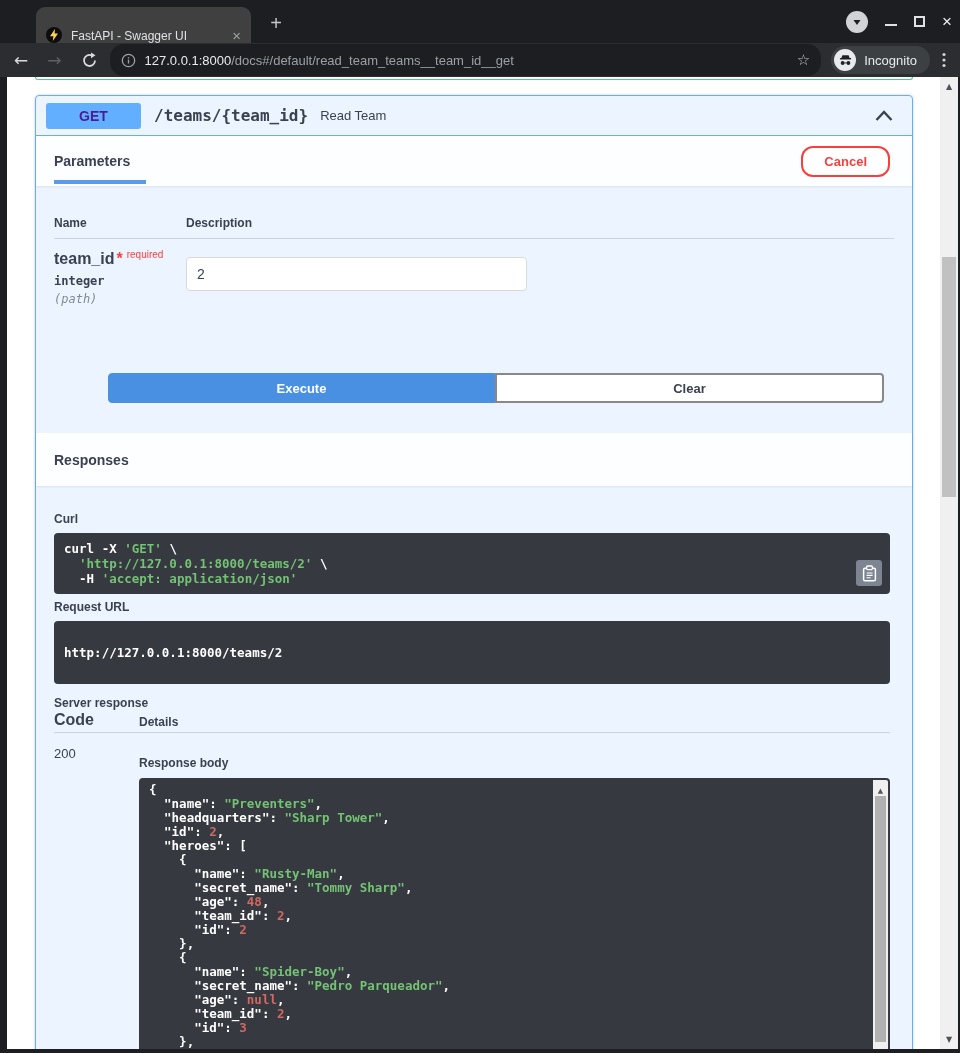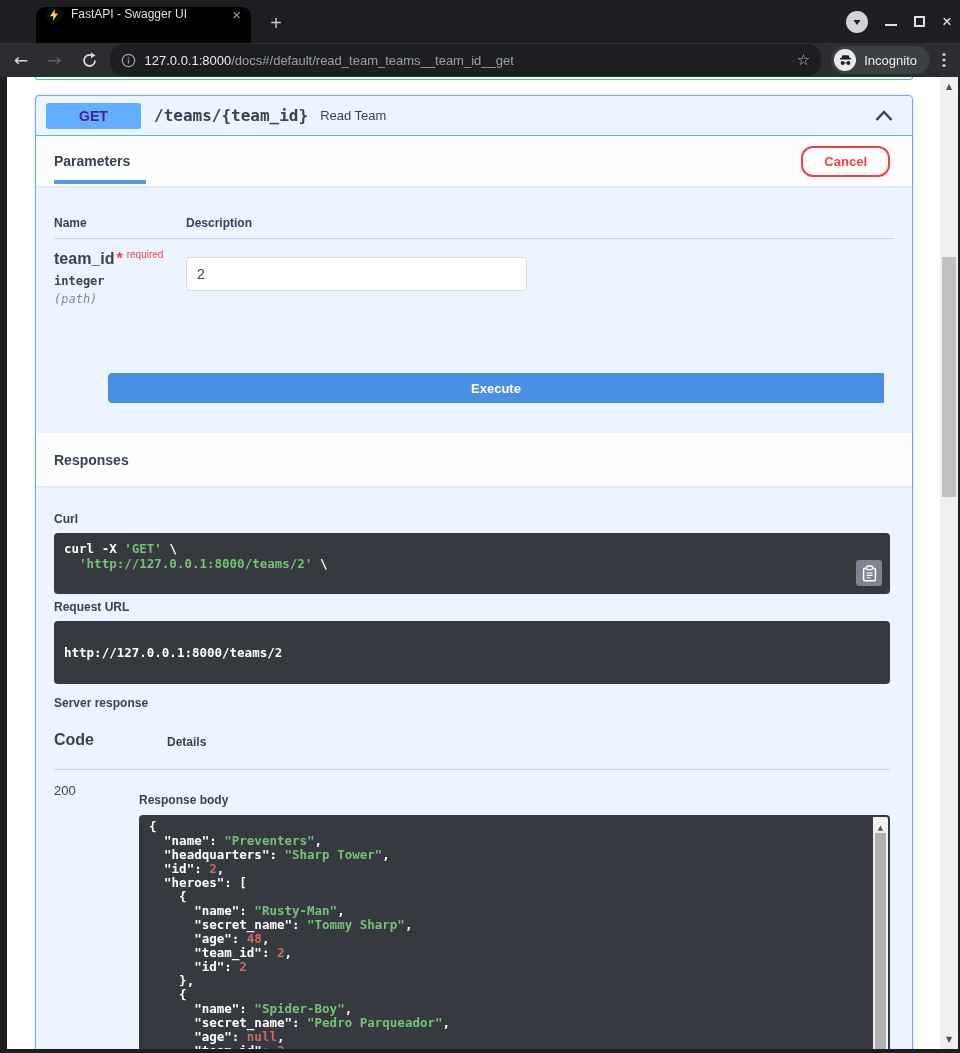--- a/index.html
+++ b/index.html
@@ -2,22 +2,22 @@
 <html><head>
 <meta charset="utf-8">
 <style>
   * { margin:0; padding:0; box-sizing:border-box; }
   html,body { background:#000; }
   body { font-family:"Liberation Sans", sans-serif; }
   .window { position:relative; width:960px; height:1053px; background:#1d1e21; overflow:hidden; }
 
   
   .tabstrip { position:relative; height:43px; background:#1d1e21; }
-  .tab { position:absolute; left:36px; top:7px; width:215px; height:36px; background:#000000;
-         border-radius:9px 9px 0 0; display:flex; align-items:flex-start; padding:0 10px; }
+  .tab { position:absolute; left:36px; top:7px; width:215px; height:36px; background:#404040;
+         border-radius:9px 9px 0 0; display:flex; align-items:flex-end; padding:0 10px; }
   .favicon { width:16px; height:16px; flex:0 0 16px; }
   .tab-title { margin-left:9px; font-size:12px; color:#dfe1e5; white-space:nowrap; overflow:hidden; flex:1; }
   .tab-close { color:#9aa0a6; font-size:15px; line-height:1; margin-left:8px; cursor:default; }
   .newtab { position:absolute; left:264px; top:11px; width:24px; height:24px; color:#c2c5c9;
             font-size:20px; font-weight:300; display:flex; align-items:center; justify-content:center; }
   .win-controls { position:absolute; right:8px; top:0; height:43px; display:flex; align-items:center; gap:17px; }
   .update-badge { width:22px; height:22px; border-radius:50%; background:#d2d3d6; display:flex; align-items:center; justify-content:center; }
   .min-btn { width:12px; height:2px; background:#dfe1e5; margin-top:6px; }
   .max-btn { width:11px; height:11px; border:2px solid #dfe1e5; }
   .close-btn { color:#eceff1; font-size:17px; line-height:1; }
@@ -84,21 +84,21 @@
   .responses-area { padding:26px 22px 0 18px; }
   .small-label { font-size:12px; font-weight:bold; }
   .code-dark { background:#363940; border-radius:4px; color:#fff;
                font-family:"DejaVu Sans Mono", monospace; font-weight:bold; font-size:12.5px; }
   .curl-block { margin-top:7px; padding:8px 40px 8px 10px; line-height:15px; position:relative; min-height:61px; }
   .copy-btn { position:absolute; right:8px; bottom:8px; width:26px; height:26px; background:#7d8492;
               border-radius:3px; display:flex; align-items:center; justify-content:center; border:none; }
   .requrl-label { margin-top:6px; }
   .requrl-block { margin-top:7px; padding:24px 10px; line-height:15px; }
   .server-resp-label { margin-top:12px; font-size:12px; font-weight:600; }
-  .resp-thead { display:flex; margin-top:21px; padding-bottom:20px; border-bottom:1px solid rgba(59,65,81,.18);gap:28px; }
+  .resp-thead { display:flex; margin-top:1px; padding-bottom:3px; border-bottom:1px solid rgba(59,65,81,.18); }
   .code-col { width:85px; flex:0 0 85px; }
   .code-h { font-size:16px; font-weight:600; }
   .details-h { font-size:12px; font-weight:bold; align-self:flex-end; }
   .resp-row { display:flex; margin-top:13px; }
   .status-code { font-size:13px; }
   .details-col { flex:1; min-width:0; }
   .respbody-label { margin-top:10px; font-size:12px; font-weight:600; }
   .response-block { margin-top:8px; height:310px; padding:5px 26px 5px 10px; line-height:14px;
                     position:relative; overflow:hidden; }
   .code-line { white-space:pre; }
@@ -214,32 +214,34 @@
             <div class="ploc">(path)</div>
           </div>
           <div>
             <input class="pinput" type="text" value="2" style="">
           </div>
         </div>
       </div>
 
       <div class="exec-row">
         <button class="exec-btn">Execute</button>
+        <button class="clear-btn">Clear</button>
       </div>
 
       <div class="sec-header responses-header">
         <span class="responses-title">Responses</span>
       </div>
 
       <div class="responses-area">
         <div class="small-label">Curl</div>
         <div class="code-dark curl-block">
           <div>
               <div class="code-line"><span class="plain">curl -X </span><span class="c-str">'GET'</span><span class="plain"> \</span></div>
               <div class="code-line"><span class="plain">  </span><span class="c-str">'http://127.0.0.1:8000/teams/2'</span><span class="plain"> \</span></div>
+              <div class="code-line"><span class="plain">  -H </span><span class="c-str">'accept: application/json'</span></div>
             </div>
           <button class="copy-btn">
             <svg width="15" height="17" viewBox="0 0 15 17">
               <rect x="1.6" y="3.2" width="11.8" height="12.6" rx="1.4" fill="none" stroke="#fff" stroke-width="1.5"></rect>
               <rect x="4.6" y="1" width="5.8" height="3.6" rx="1" fill="#7d8492" stroke="#fff" stroke-width="1.3"></rect>
               <path d="M4.6 8 h6 M4.6 10.4 h6 M4.6 12.8 h4" stroke="#fff" stroke-width="1.1"></path>
             </svg>
           </button>
         </div>
 

